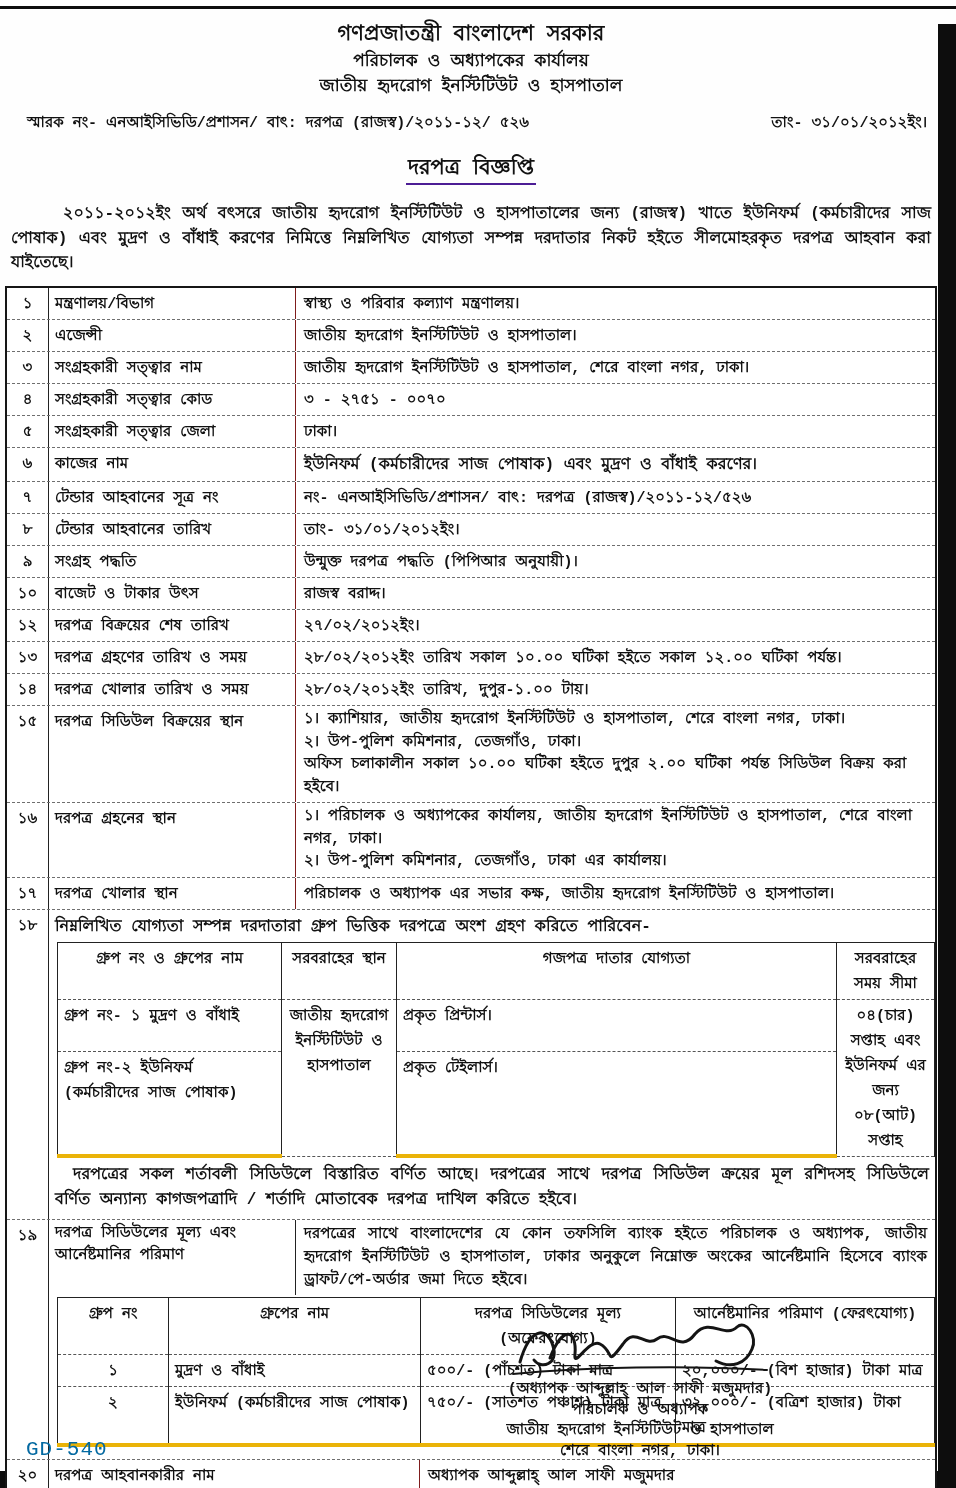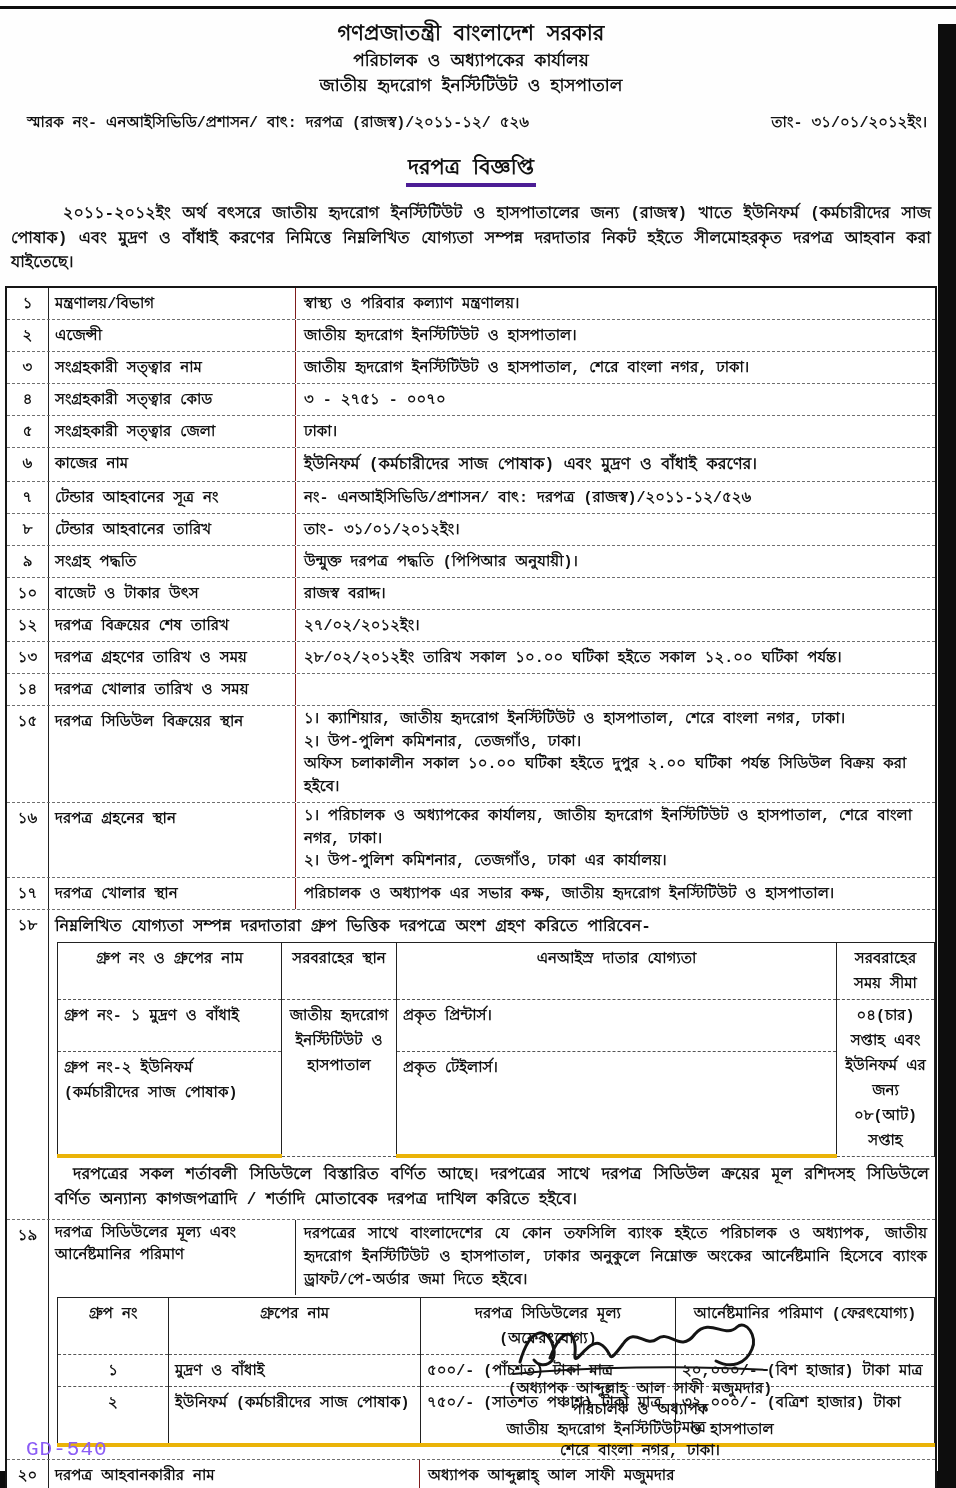--- a/index.html
+++ b/index.html
@@ -19,21 +19,21 @@
 
   .content{position:absolute;top:14px;left:5px;width:932px;}
 
   .letterhead{ text-align:center; line-height:1.45; margin-top:6px;}
   .letterhead .l1{font-size:21px;}
   .letterhead .l2,.letterhead .l3,.letterhead .l4{font-size:17px;}
 
   .memo-row{display:flex;justify-content:space-between;align-items:flex-start;
     margin:10px 10px 0 22px;font-size:15px;}
   .doc-title{ text-align:center;margin:16px 0 0 0;font-size:21px;}
-  .doc-title span{border-bottom:4px solid #4c1d95;padding:0 2px 3px 2px;}
+  .doc-title span{border-bottom:2px solid #4c1d95;padding:0 2px 3px 2px;}
 
   .intro{margin:16px 6px 10px 6px;font-size:16px;line-height:1.55;text-align:justify;text-indent:52px;}
 
   
   .doc-table{border:2px solid #161616;background:#fff;}
   .mrow{display:flex;align-items:stretch;}
   .mrow + .mrow{border-top:1px dashed #6f6f6f;}
   .c-sl{flex:0 0 37px;border-right:1px solid #222;text-align:center;
         font-size:15px;padding:3px 2px;}
   .c-label{flex:0 0 234px;border-right:1px solid #7f1d1d;font-size:15px;padding:3px 6px;}
@@ -66,21 +66,21 @@
                padding:3px 6px;line-height:1.5;}
   .sec19-value{flex:1 1 auto;font-size:15px;padding:3px 8px;line-height:1.55;text-align:justify;}
   .sec19 table.inner{margin-top:2px;margin-bottom:6px;}
   .sec19 td.num{text-align:center;}
 
   
   .sign-block{position:absolute;left:450px;top:1312px;width:380px;text-align:center;}
   .sign-svg{display:block;margin:0 auto -6px auto;}
   .sign-line{font-size:15px;line-height:1.38;}
   .press-code{position:absolute;left:26px;top:1438px;font-size:21px;
-              font-weight:normal;color:#8b5cf6;letter-spacing:1px;}
+              font-weight:normal;color:#0369a1;letter-spacing:1px;}
 </style>
 </head>
 <body>
 
 <div class="sheet">
   <div class="scan-top-line"></div>
   <div class="scan-right-strip"></div>
   <div class="scan-bottom-strip"></div>
 
   <div class="content">
@@ -160,20 +160,21 @@
           <div class="c-value">২৭/০২/২০১২ইং।</div>
         </div>
       <div class="mrow">
           <div class="c-sl">১৩</div>
           <div class="c-label">দরপত্র গ্রহণের তারিখ ও সময়</div>
           <div class="c-value">২৮/০২/২০১২ইং তারিখ সকাল ১০.০০ ঘটিকা হইতে সকাল ১২.০০ ঘটিকা পর্যন্ত।</div>
         </div>
       <div class="mrow">
           <div class="c-sl">১৪</div>
           <div class="c-label">দরপত্র খোলার তারিখ ও সময়</div>
+          <div class="c-value">২৮/০২/২০১২ইং তারিখ, দুপুর-১.০০ টায়।</div>
         </div>
 
       <div class="mrow">
         <div class="c-sl">১৫</div>
         <div class="c-label">দরপত্র সিডিউল বিক্রয়ের স্থান</div>
         <div class="c-value">
           <div class="vline">১। ক্যাশিয়ার, জাতীয় হৃদরোগ ইনস্টিটিউট ও হাসপাতাল, শেরে বাংলা নগর, ঢাকা।</div>
           <div class="vline">২। উপ-পুলিশ কমিশনার, তেজগাঁও, ঢাকা।</div>
           <div class="vline">অফিস চলাকালীন সকাল ১০.০০ ঘটিকা হইতে দুপুর ২.০০ ঘটিকা পর্যন্ত সিডিউল বিক্রয় করা হইবে।</div>
         </div>
@@ -202,21 +203,21 @@
             <colgroup>
                 <col style="width:224px">
                 <col style="width:115px">
                 <col style="width:440px">
                 <col>
               </colgroup>
             <tbody>
                 <tr>
               <th>গ্রুপ নং ও গ্রুপের নাম</th>
               <th>সরবরাহের স্থান</th>
-              <th>এনআইস্র দাতার যোগ্যতা</th>
+              <th>গজপত্র দাতার যোগ্যতা</th>
               <th>সরবরাহের সময় সীমা</th>
             </tr>
             <tr>
               <td>গ্রুপ নং- ১ মুদ্রণ ও বাঁধাই</td>
               <td class="center" rowspan="2">জাতীয় হৃদরোগ ইনস্টিটিউট ও হাসপাতাল</td>
               <td>প্রকৃত প্রিন্টার্স।</td>
               <td class="center" rowspan="2" style="vertical-align:top;">০৪(চার) সপ্তাহ এবং ইউনিফর্ম এর জন্য ০৮(আট) সপ্তাহ</td>
             </tr>
             <tr>
               <td style="height:96px;">গ্রুপ নং-২ ইউনিফর্ম (কর্মচারীদের সাজ পোষাক)</td>

